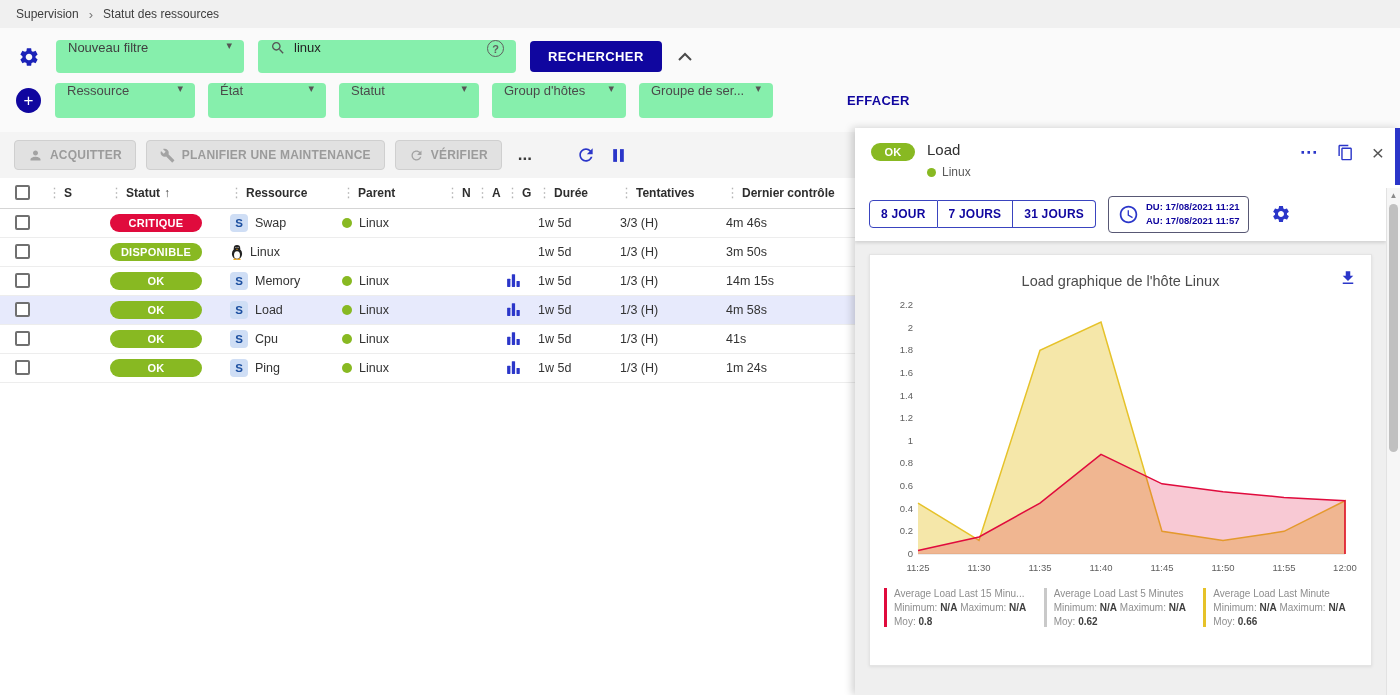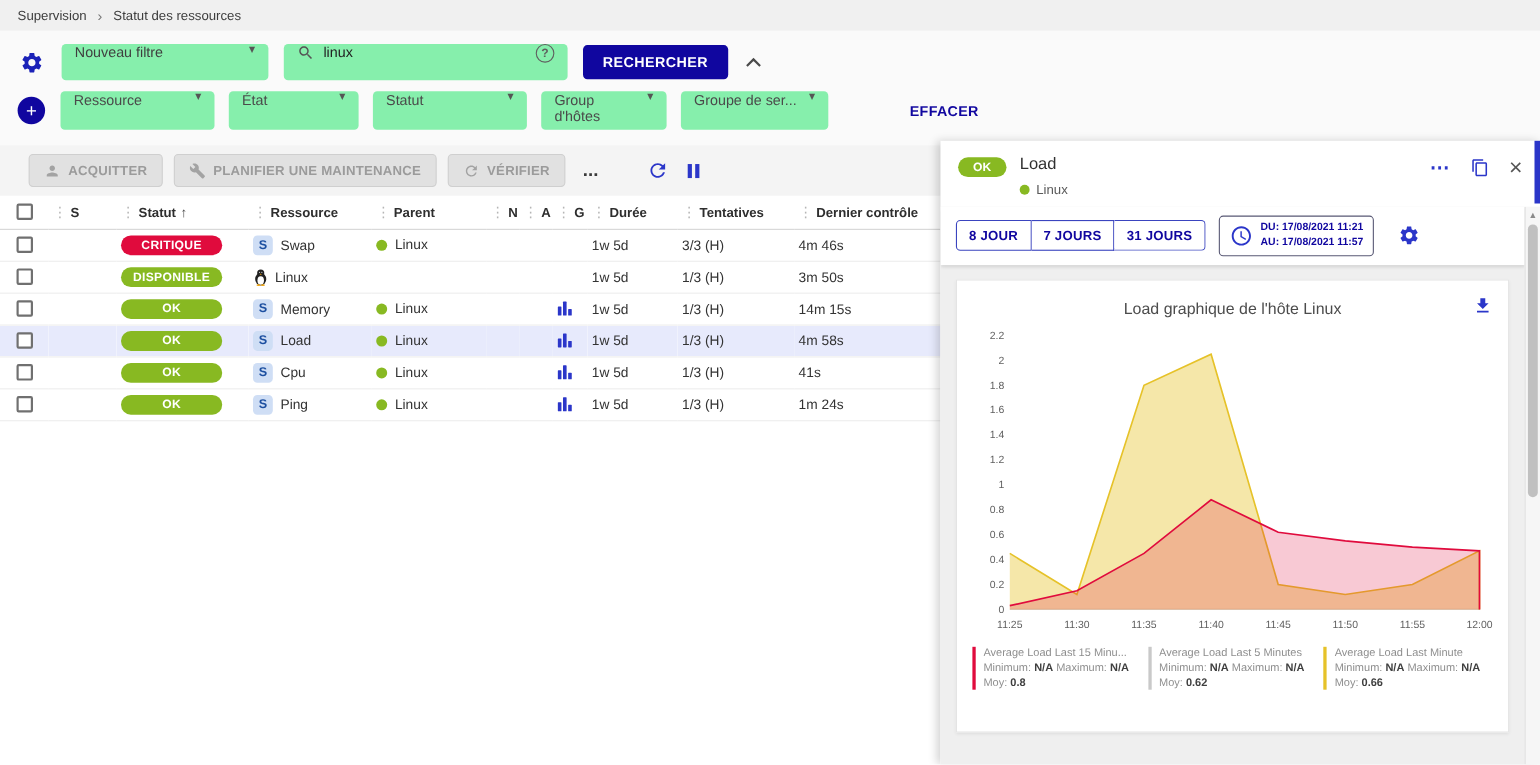--- a/index.html
+++ b/index.html
@@ -17,26 +17,26 @@
 .saved{width:188px;height:33px;justify-content:space-between}
 .searchchip{width:258px;height:33px}
 .searchchip input{border:0;background:transparent;outline:0;font:inherit;color:#222;flex:1;min-width:0}
 .caret{color:#555;font-size:11px;line-height:1}
 .helpicon{width:17px;height:17px;border:1.5px solid #5f5f5f;border-radius:50%;display:flex;align-items:center;justify-content:center;font-size:11px;font-weight:bold;color:#5f5f5f;flex:none}
 .search-btn{background:var(--accent);color:#fff;border:0;height:31px;padding:0 18px;font-size:13px;font-weight:bold;letter-spacing:.4px;border-radius:4px}
 .collapse{margin-left:2px;background:none;border:0;display:flex}
 .addbtn{width:25px;height:25px;border-radius:50%;background:var(--accent);color:#fff;font-size:17px;display:flex;align-items:center;justify-content:center;border:0;flex:none;line-height:1}
 .crit-list{display:flex;gap:13px}
 .crit{height:35px;justify-content:space-between;font-size:13px;color:#4a4a4a}
-.crit:nth-child(1){width:140px}.crit:nth-child(2){width:118px}.crit:nth-child(3){width:140px}.crit:nth-child(4){width:114px}.crit:nth-child(5){width:134px}
+.crit:nth-child(1){width:140px}.crit:nth-child(2){width:118px}.crit:nth-child(3){width:140px}.crit:nth-child(4){width:134px}.crit:nth-child(5){width:134px}
 .clear{margin-left:60px;color:var(--accent);font-weight:bold;font-size:13px;letter-spacing:.3px;background:none;border:0}
 .iconbtn{background:none;border:0;padding:2px;display:flex}
 
 .leftpane{width:855px}
-.toolbar{height:46px;background:#f4f4f4;display:flex;align-items:center;gap:10px;padding:0 26px}
+.toolbar{height:46px;background:#f4f4f4;display:flex;align-items:center;gap:10px;padding:0 14px}
 .tbtn{height:30px;background:#e1e1e1;border:1px solid #cfcfcf;border-radius:4px;color:#9b9b9b;font-size:12px;font-weight:bold;letter-spacing:.2px;display:flex;align-items:center;gap:7px;padding:0 13px}
 .tb-more{background:none;border:0;font-size:17px;font-weight:bold;color:#3a3a3a;padding:0 6px}
 
 table{width:855px;border-collapse:collapse;table-layout:fixed;background:#fff}
 th{font-size:12px;font-weight:bold;text-align:left;height:30px;border-bottom:1px solid #d5d5d5;padding:0 4px;white-space:nowrap;overflow:hidden;color:#2e2e2e}
 .dots{color:#b5b5b5;font-size:13px;margin-right:3px;font-weight:normal}
 .sort{color:#444;margin-left:4px;font-size:12px}
 td{height:29px;border-bottom:1px solid #ededed;font-size:12.5px;padding:0 4px;white-space:nowrap;overflow:hidden}
 tr.selected td{background:var(--selrow)}
 .col-check{text-align:center}

